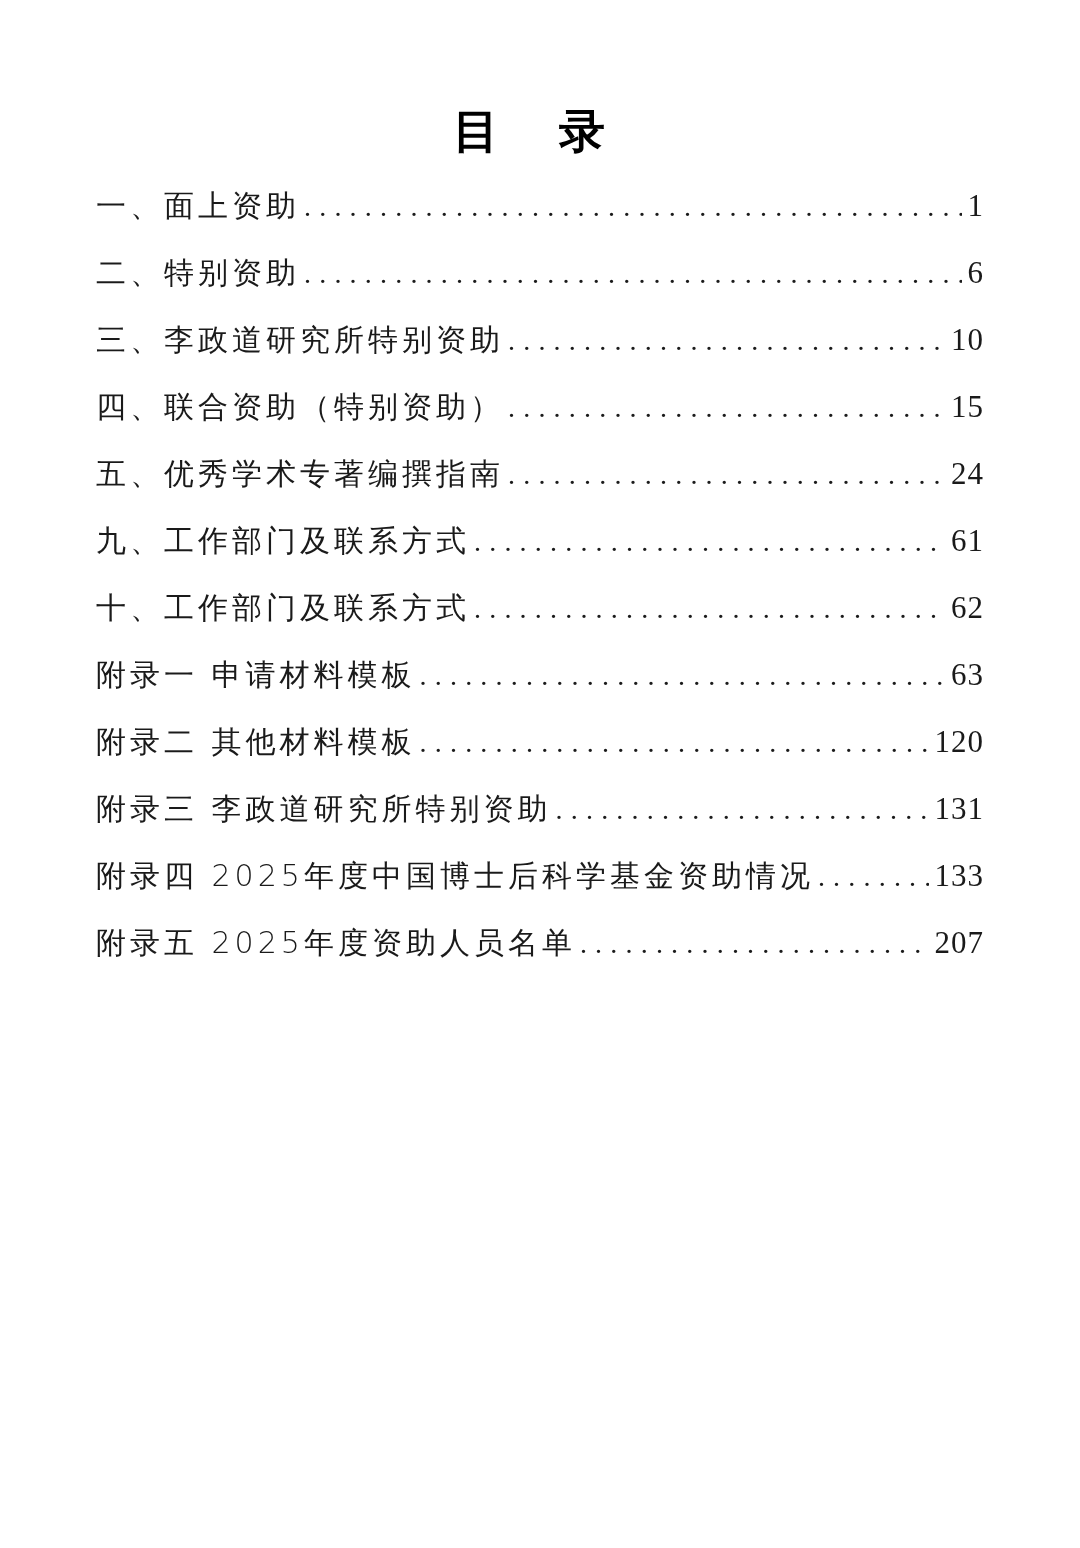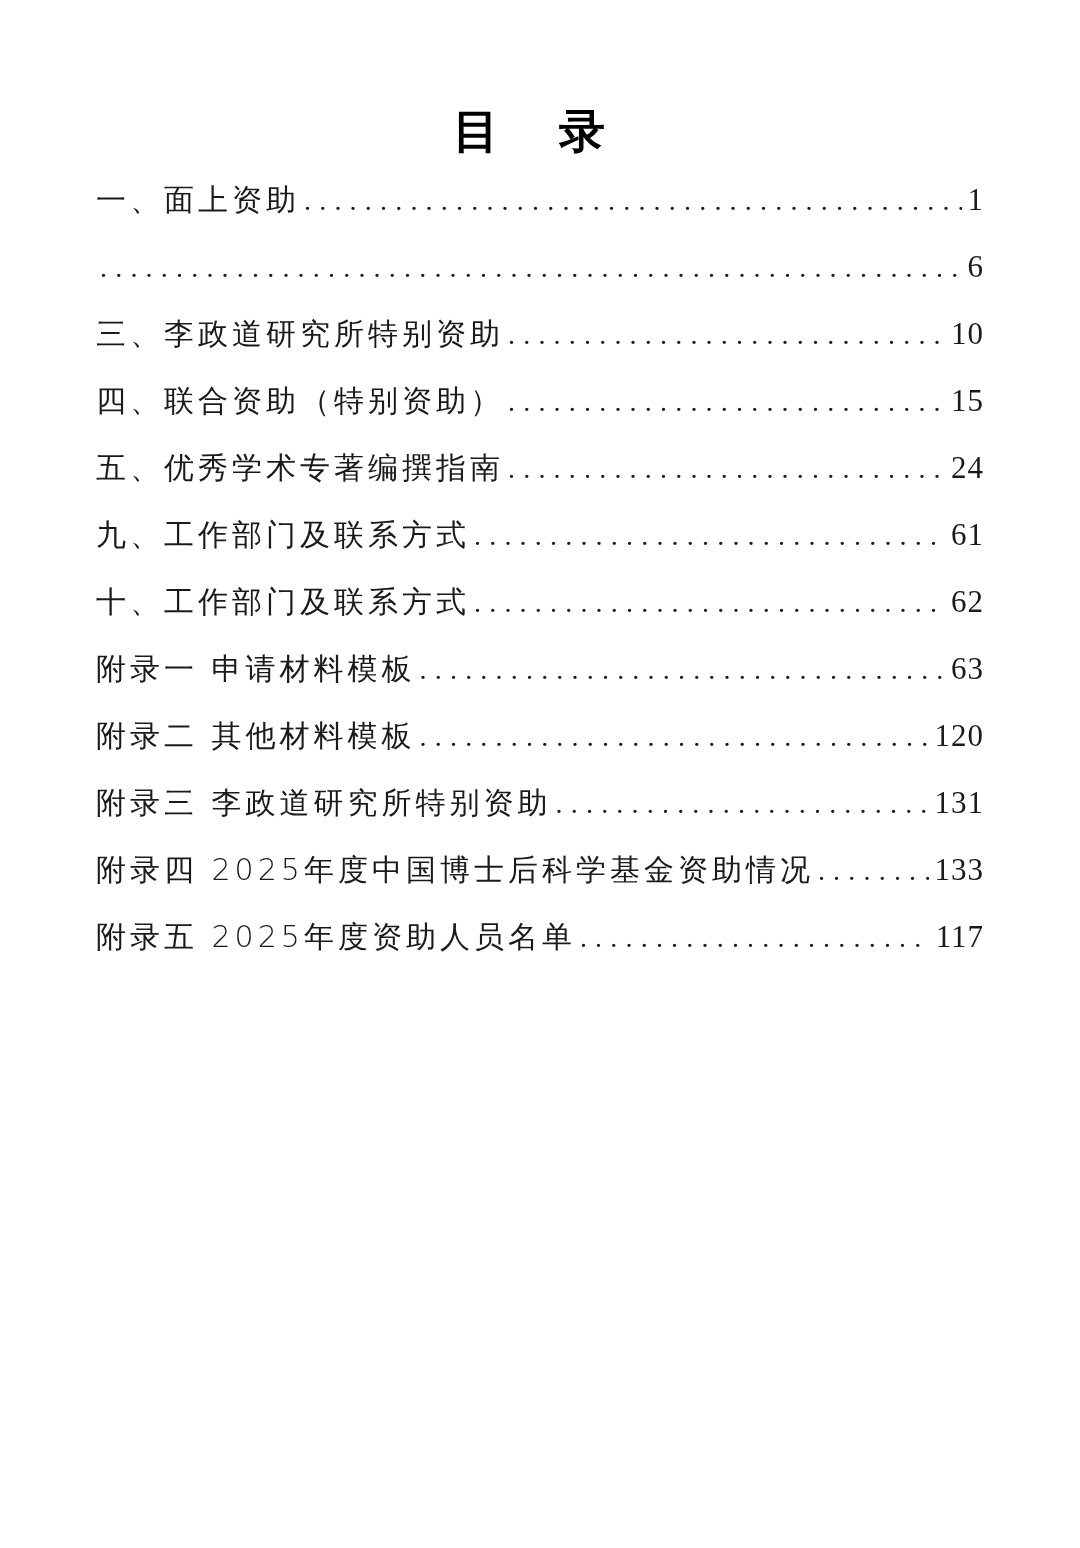--- a/index.html
+++ b/index.html
@@ -31,21 +31,21 @@
       font-size: 46px;
       font-weight: bold;
       letter-spacing: 22px;
       line-height: 60px;
       color: #000000;
       font-family: "DejaVu Serif", "Liberation Serif", serif;
     }
     .toc {
       position: absolute;
       left: 96px;
-      top: 176px;
+      top: 182px;
       width: 888px;
       margin: 0;
       padding: 0;
       list-style: none;
     }
     .toc-row {
       display: flex;
       align-items: baseline;
       height: 67px;
       font-size: 30px;
@@ -86,20 +86,21 @@
 <div class="page">
   <h1 class="title">目 录</h1>
 
   <ul class="toc">
     <li class="toc-row">
       <span class="toc-label">一、面上资助</span>
       <span class="toc-leader"></span>
       <span class="toc-page">1</span>
     </li>
     <li class="toc-row">
+      <span class="toc-label">二、特别资助</span>
       <span class="toc-leader"></span>
       <span class="toc-page">6</span>
     </li>
     <li class="toc-row">
       <span class="toc-label">三、李政道研究所特别资助</span>
       <span class="toc-leader"></span>
       <span class="toc-page">10</span>
     </li>
     <li class="toc-row">
       <span class="toc-label">四、联合资助（特别资助）</span>
@@ -137,16 +138,16 @@
       <span class="toc-page">131</span>
     </li>
     <li class="toc-row">
       <span class="toc-label">附录四 2025年度中国博士后科学基金资助情况</span>
       <span class="toc-leader"></span>
       <span class="toc-page">133</span>
     </li>
     <li class="toc-row">
       <span class="toc-label">附录五 2025年度资助人员名单</span>
       <span class="toc-leader"></span>
-      <span class="toc-page">117</span>
+      <span class="toc-page">207</span>
     </li>
   </ul>
 </div>
 
 </body></html>

